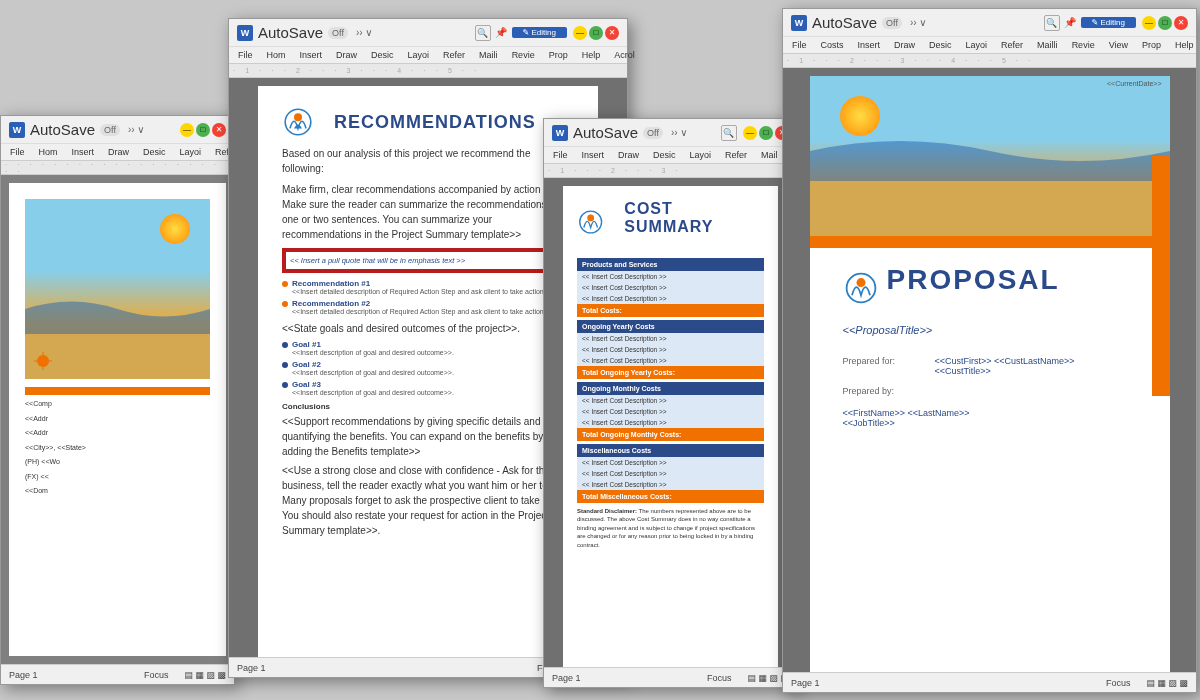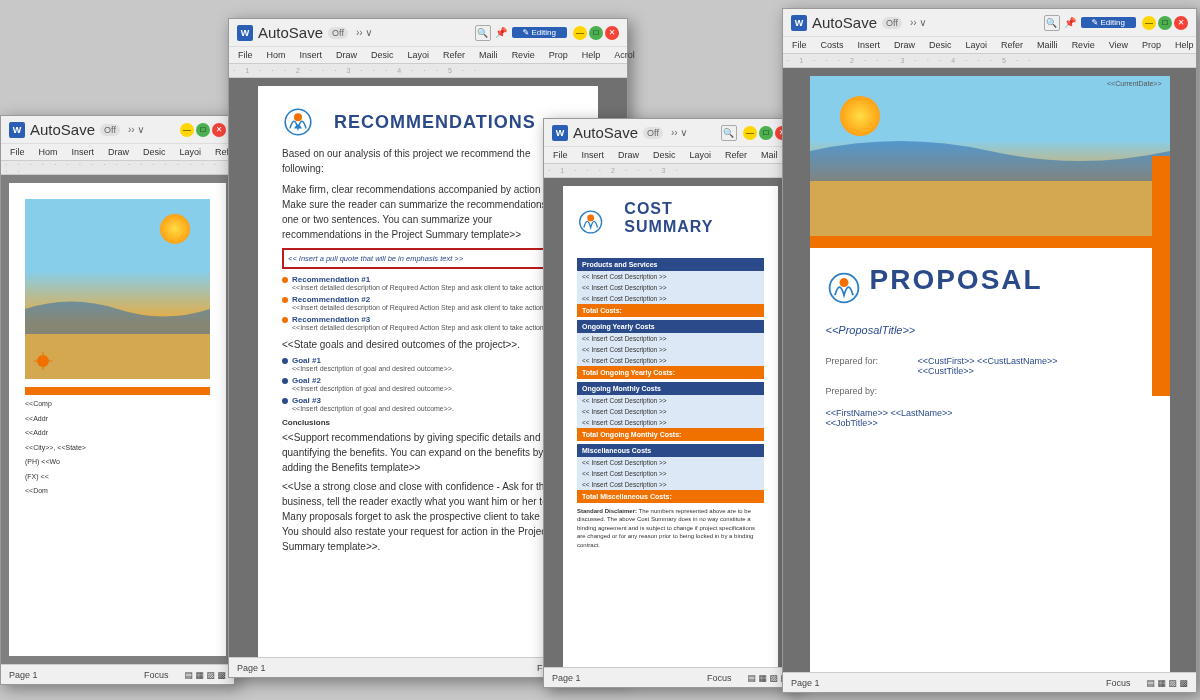--- a/index.html
+++ b/index.html
@@ -248,21 +248,21 @@
     .rec-title {
       font-size: 18px;
       font-weight: bold;
       color: #2b4a8a;
       letter-spacing: 1px;
     }
 
     .rec-body { font-size: 10px; color: #333; line-height: 1.5; }
 
     .rec-highlight {
-      border: 2px solid #b91c1c;
+      border: 4px solid #b91c1c;
       padding: 4px;
       margin: 6px 0;
       font-size: 7.5px;
       color: #2b4a8a;
       font-style: italic;
     }
 
     .rec-item {
       margin: 4px 0;
     }
@@ -373,21 +373,21 @@
       background: #d4a850;
     }
 
     .proposal-orange-bar {
       background: #f07000;
       height: 12px;
       margin: 0;
     }
 
     .proposal-content {
-      padding: 16px 16px;
+      padding: 16px 33px;
     }
 
     .proposal-title {
       font-size: 28px;
       font-weight: bold;
       color: #2b4a8a;
       letter-spacing: 2px;
       margin-bottom: 16px;
     }
 
@@ -593,27 +593,20 @@
         </div>
         <div class="rec-item-body">&lt;&lt;Insert detailed description of Required Action Step and ask client to take action&gt;&gt;</div>
       </div>
       <div class="rec-item">
         <div class="rec-item-title">
           <span class="rec-bullet"></span>
           <span>Recommendation #2</span>
         </div>
         <div class="rec-item-body">&lt;&lt;Insert detailed description of Required Action Step and ask client to take action&gt;&gt;</div>
       </div>
-      <div class="rec-item">
-        <div class="rec-item-title">
-          <span class="rec-bullet"></span>
-          <span>Recommendation #3</span>
-        </div>
-        <div class="rec-item-body">&lt;&lt;Insert detailed description of Required Action Step and ask client to take action&gt;&gt;</div>
-      </div>
 
       <div class="rec-body" style="margin-top:6px;margin-bottom:4px;">&lt;&lt;State goals and desired outcomes of the project&gt;&gt;.</div>
 
       <div class="rec-item">
         <div class="rec-item-title">
           <span class="rec-bullet" style="background:#2b4a8a;"></span>
           <span>Goal #1</span>
         </div>
         <div class="rec-item-body">&lt;&lt;Insert description of goal and desired outcome&gt;&gt;.</div>
       </div>

